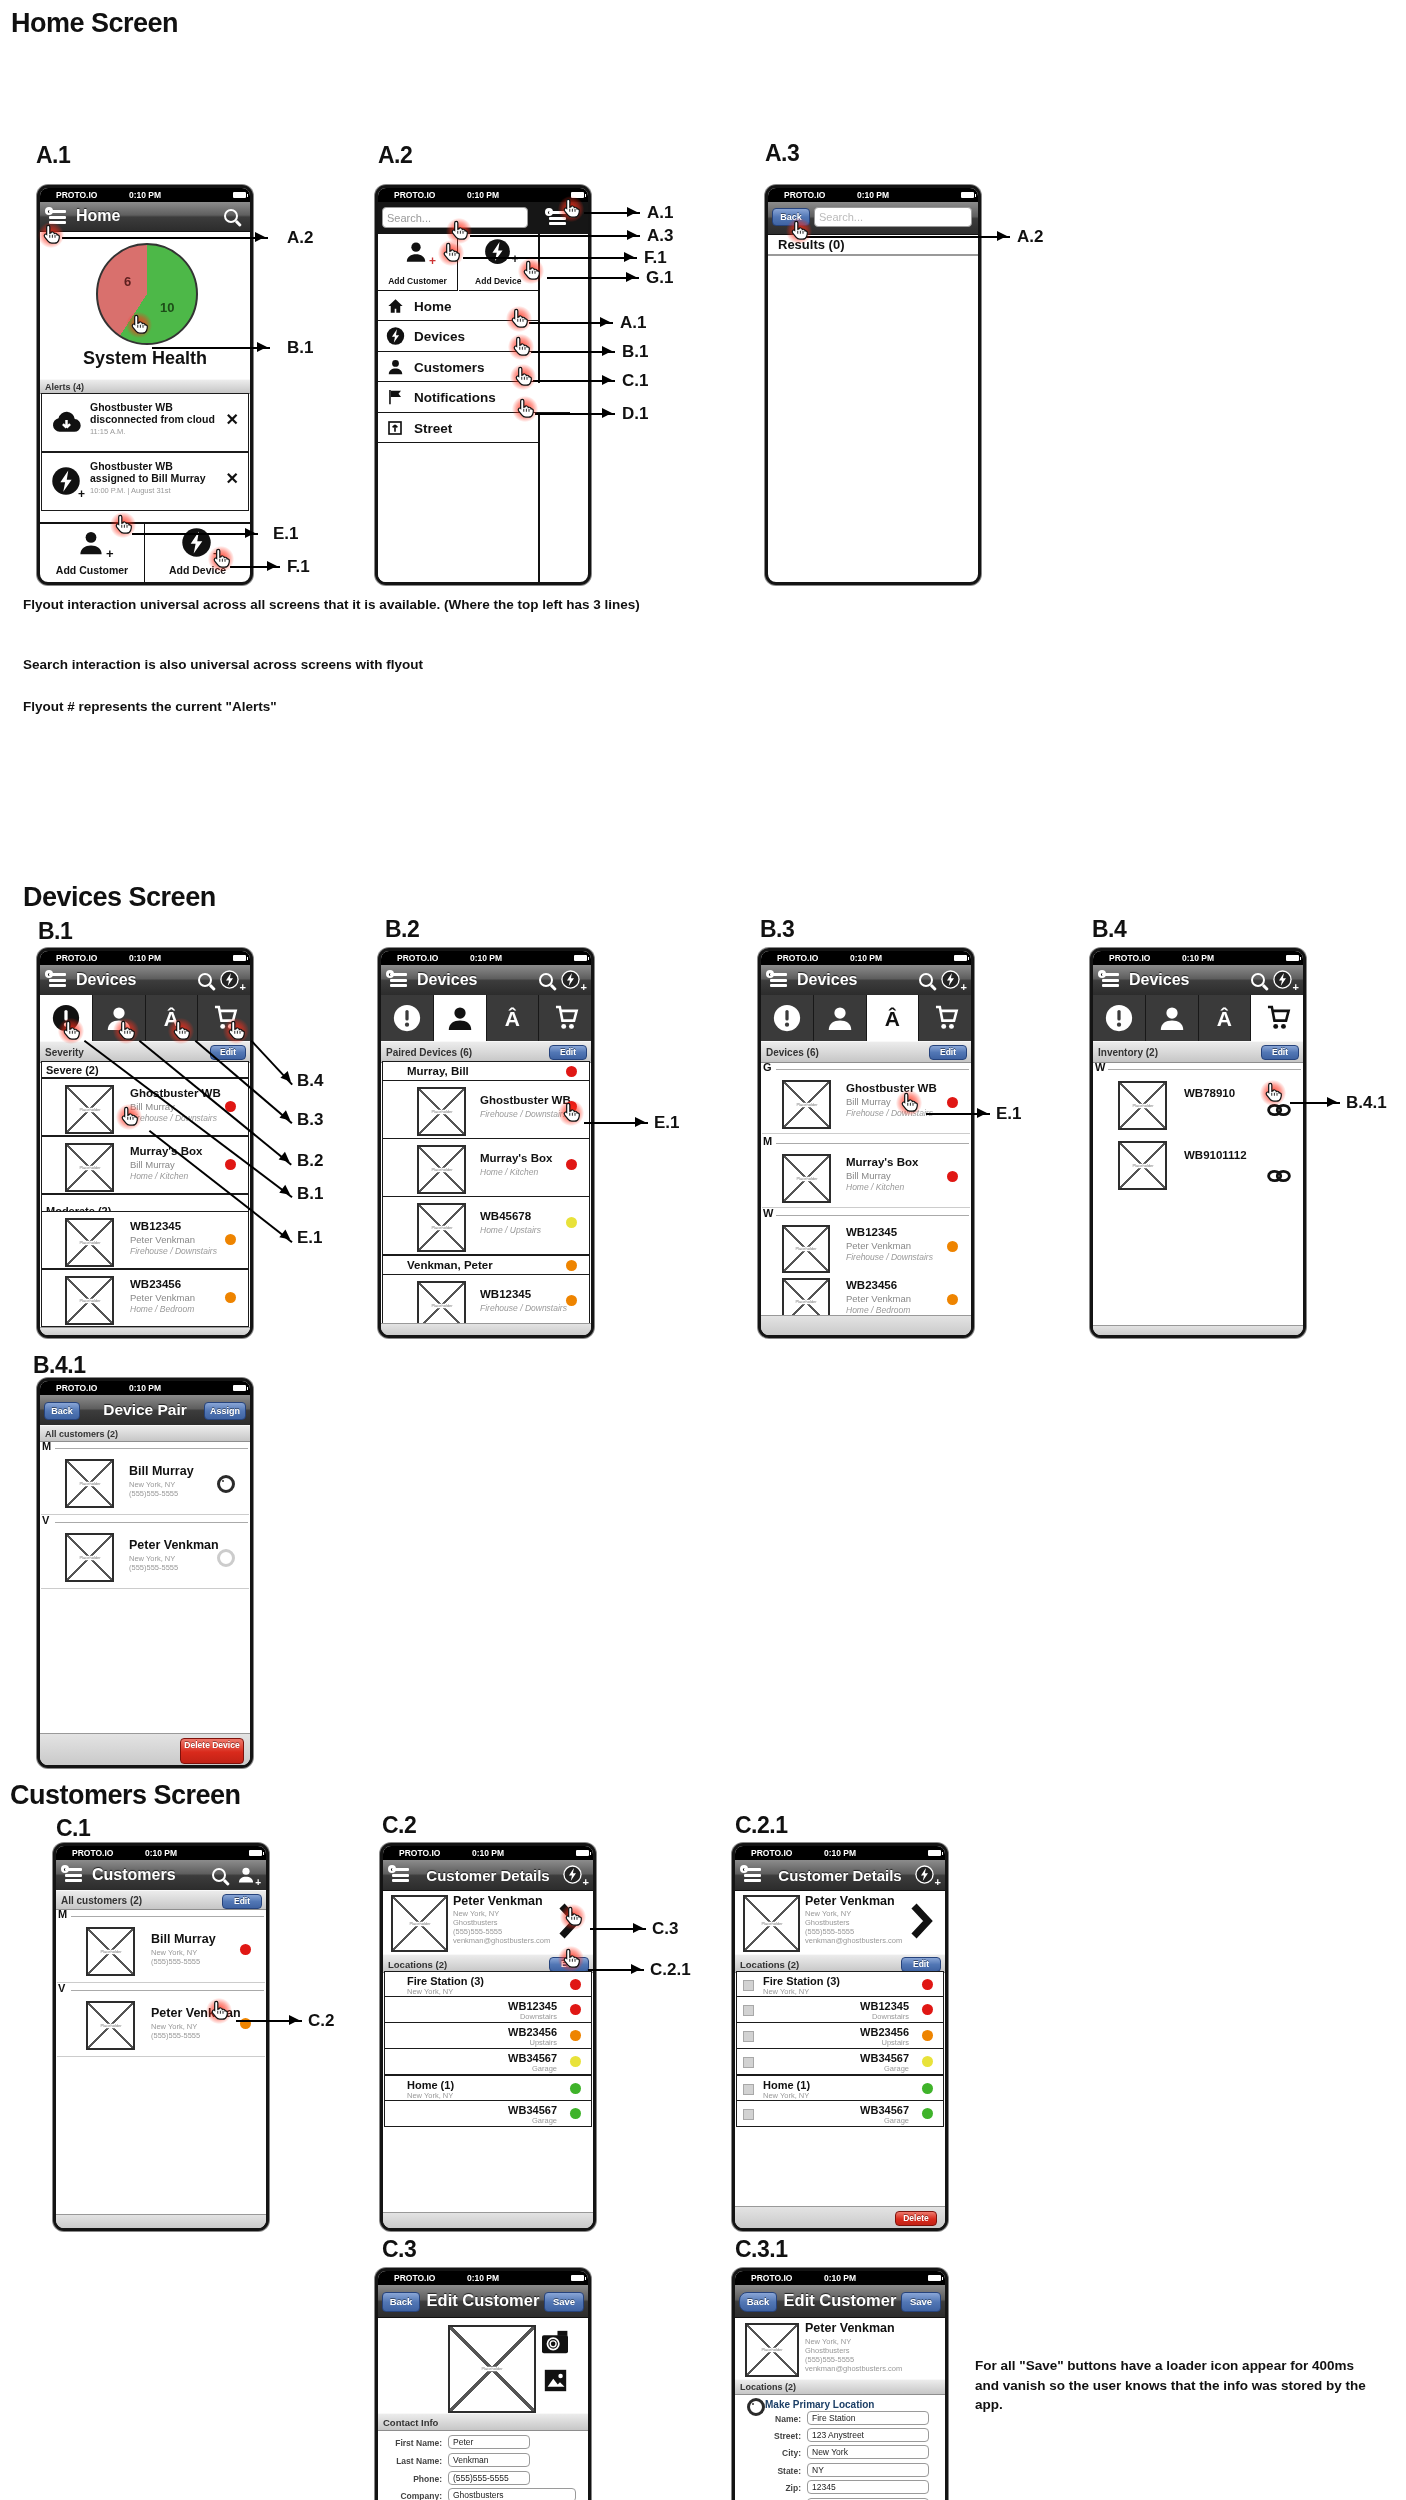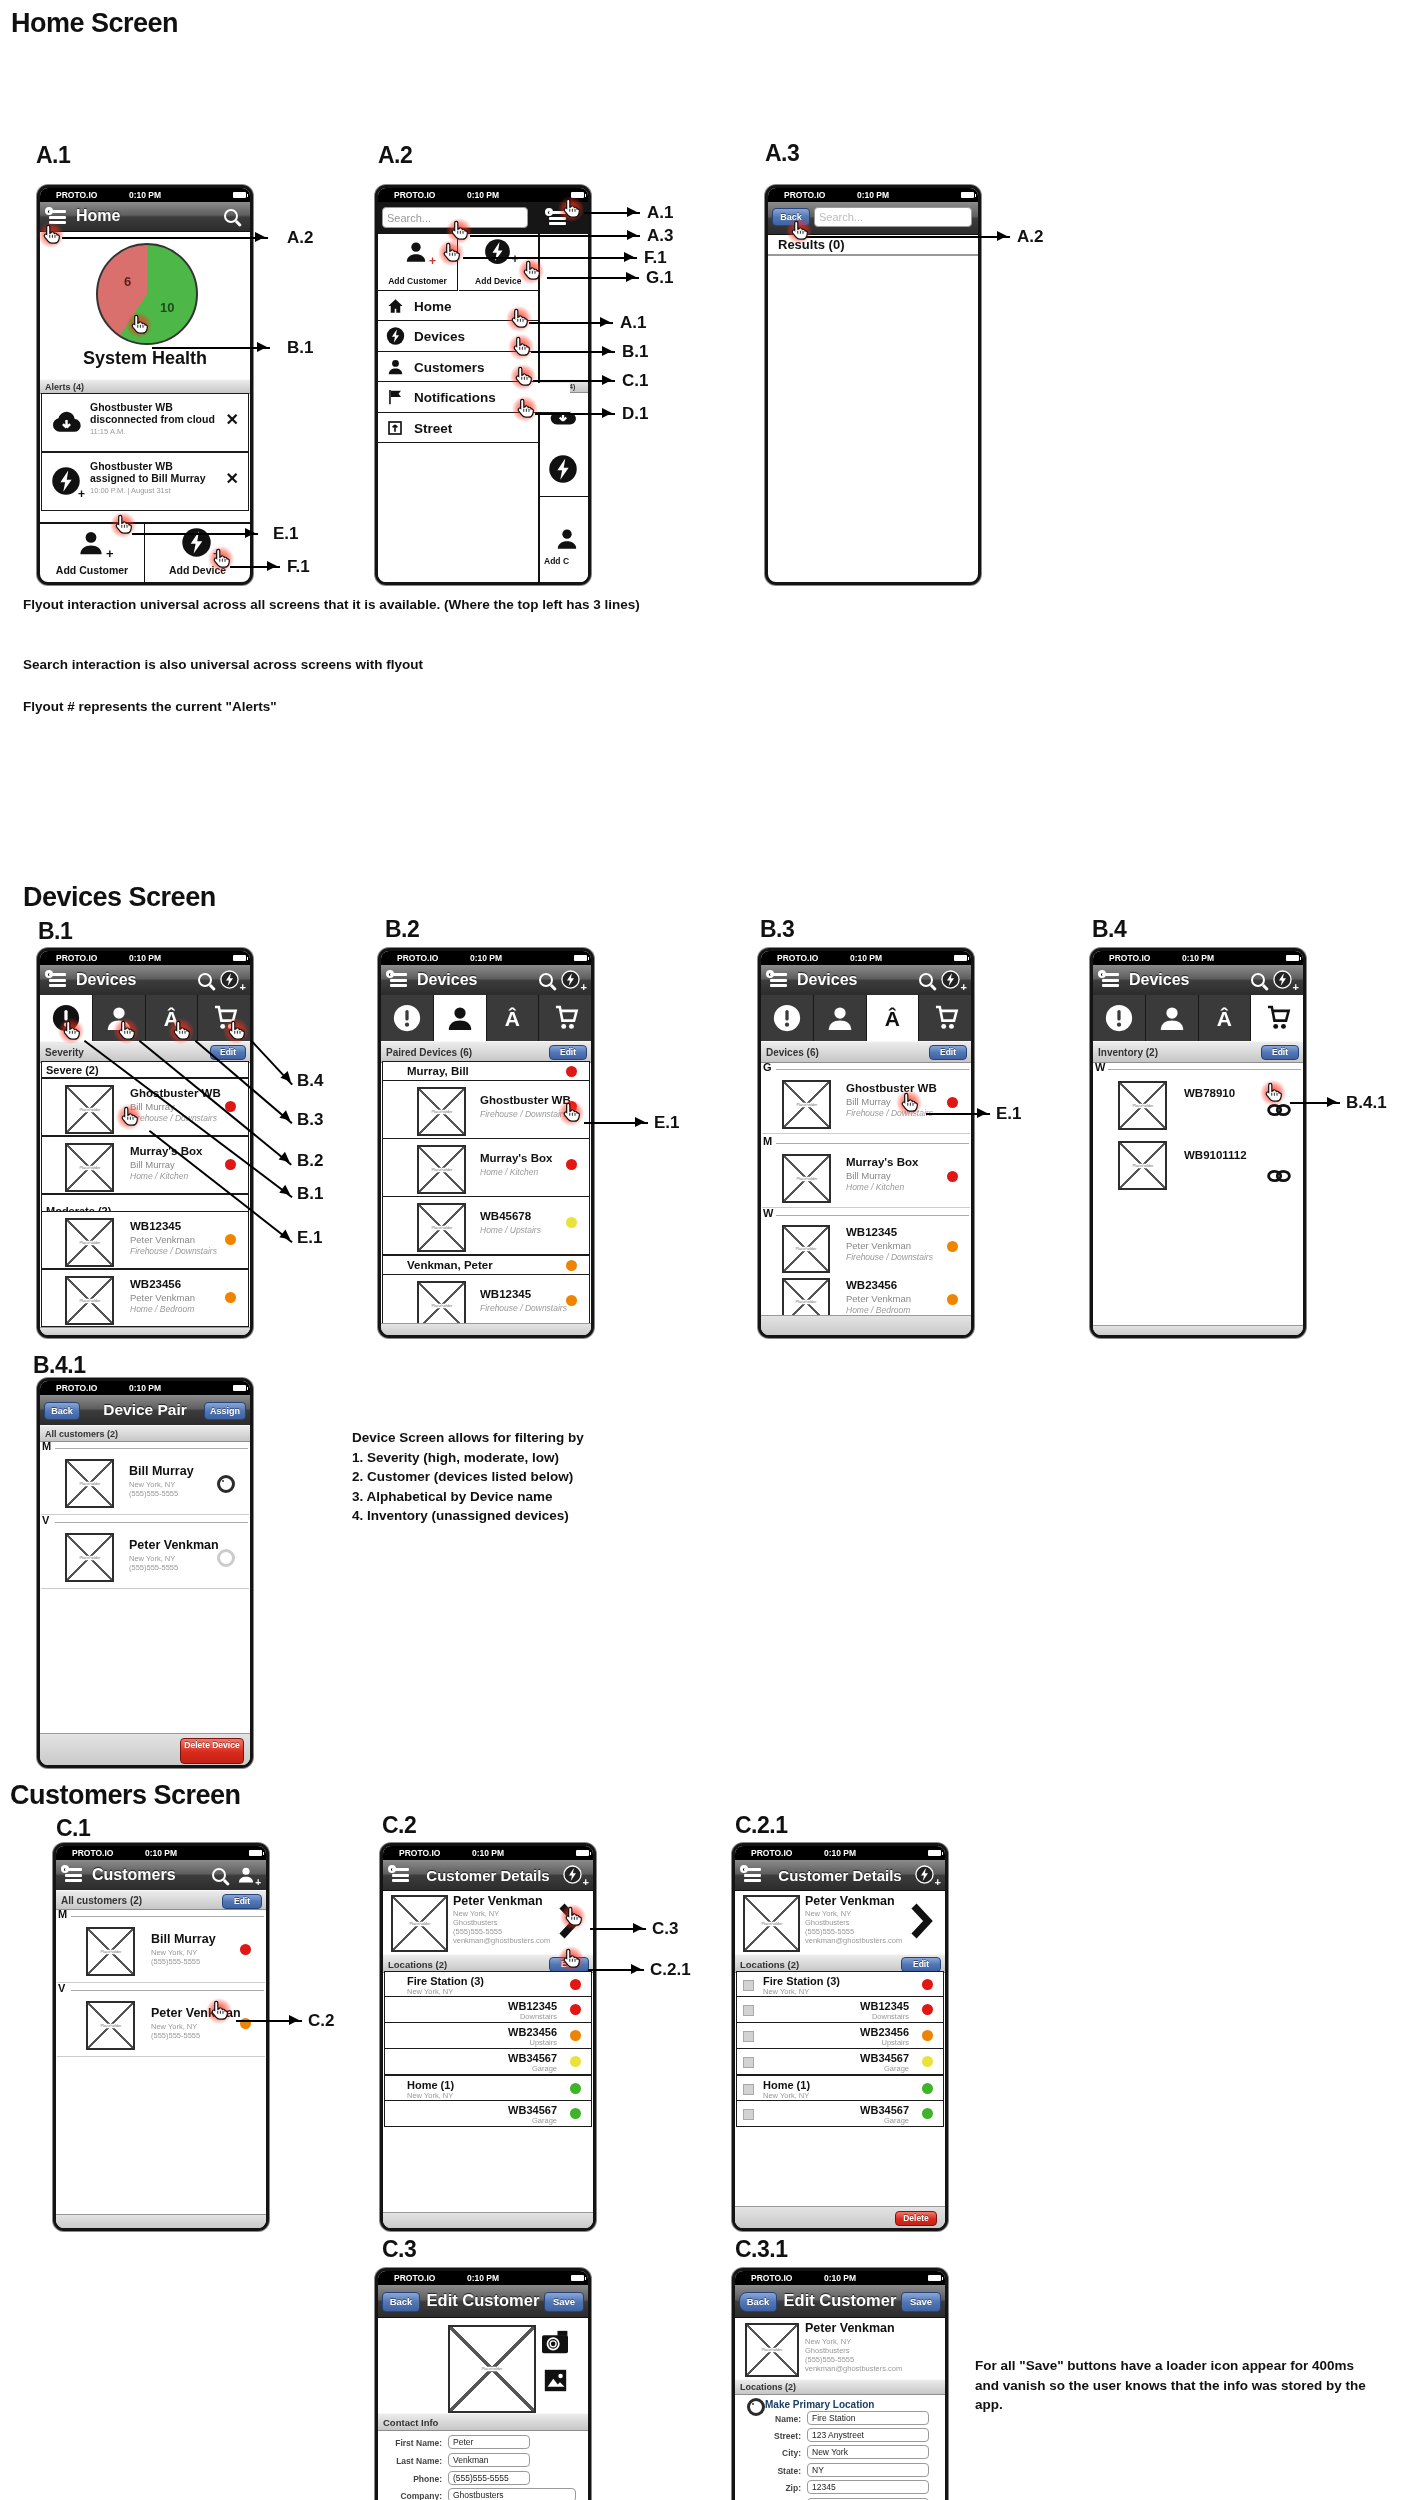--- a/index.html
+++ b/index.html
@@ -106,25 +106,20 @@
   <div class="phlbl" style="left:33px;top:1352px;">B.4.1</div>
   <div class="phlbl" style="left:56px;top:1815px;">C.1</div>
   <div class="phlbl" style="left:382px;top:1812px;">C.2</div>
   <div class="phlbl" style="left:735px;top:1812px;">C.2.1</div>
   <div class="phlbl" style="left:382px;top:2236px;">C.3</div>
   <div class="phlbl" style="left:735px;top:2236px;">C.3.1</div>
 
   <div class="note" style="left:23px;top:595px;width:640px;">Flyout interaction universal across all screens that it is available. (Where the top left has 3 lines)</div>
   <div class="note" style="left:23px;top:655px;width:640px;">Search interaction is also universal across screens with flyout</div>
   <div class="note" style="left:23px;top:697px;width:640px;">Flyout # represents the current "Alerts"</div>
-  <div class="note" style="left:352px;top:1428px;width:360px;">Device Screen allows for filtering by
-1. Severity (high, moderate, low)
-2. Customer (devices listed below)
-3. Alphabetical by Device name
-4. Inventory (unassigned devices)</div>
   <div class="note" style="left:975px;top:2356px;width:400px;">For all "Save" buttons have a loader icon appear for 400ms and vanish so the user knows that the info was stored by the app.</div>
 
   <div class="phone" style="left:37px;top:185px;height:394px;">
     <div class="sbar">
       <div class="sig">
           <i style="height:2px"></i>
           <i style="height:4px"></i>
           <i style="height:6px"></i>
           <i style="height:8px"></i>
         </div>
@@ -257,39 +252,20 @@
       </div>
       <div class="menurow" style="top:179px;height:29px;">
         <svg class="mico" width="18" height="18" viewBox="0 0 24 24">
             <rect x="4" y="4" width="16" height="16" fill="none" stroke="#111" stroke-width="2.2"></rect>
             <path d="M12 17V8m0 0-3.2 3.2M12 8l3.2 3.2" stroke="#111" stroke-width="2.2" fill="none"></path>
           </svg>
         <div class="mlabel">Street</div>
       </div>
     </div>
 
-    <div style="position:absolute;left:162px;top:46px;right:0;bottom:0;background:#fff;">
-      <div class="gbar" style="top:145px;height:12px;font-size:7px;">
-          <span>Alerts (4)</span>
-        </div>
-      <svg style="position:absolute;left:8px;top:168px;" width="30" height="30" viewBox="0 0 24 24">
-          <path d="M7 18a5 5 0 0 1-.8-9.9A6 6 0 0 1 18 8.8 4.6 4.6 0 0 1 17.5 18z" fill="#111"></path>
-          <path d="M12 9.5v5.5m0 0-2.6-2.6M12 15l2.6-2.6" stroke="#fff" stroke-width="1.8" fill="none"></path>
-        </svg>
-      <svg style="position:absolute;left:8px;top:220px;" width="30" height="30" viewBox="0 0 24 24">
-          <circle cx="12" cy="12" r="11" fill="#111"></circle>
-          <path d="M13.8 3.5 7.5 13h3.8L9.8 20.5 16.5 11h-3.9z" fill="#fff"></path>
-        </svg>
-      <div style="position:absolute;left:0;right:0;top:262px;border-top:1.5px solid #111;"></div>
-      <svg style="position:absolute;left:14px;top:292px;" width="26" height="26" viewBox="0 0 24 24">
-          <circle cx="12" cy="7.5" r="4.3" fill="#111"></circle>
-          <path d="M3.5 21c0-4.6 3.8-7 8.5-7s8.5 2.4 8.5 7z" fill="#111"></path>
-        </svg>
-      <div style="position:absolute;left:4px;top:322px;font-weight:bold;font-size:8.5px;">Add C</div>
-    </div>
   </div>
 
   <div class="phone" style="left:765px;top:185px;height:394px;">
     <div class="sbar">
       <div class="sig">
           <i style="height:2px"></i>
           <i style="height:4px"></i>
           <i style="height:6px"></i>
           <i style="height:8px"></i>
         </div>

